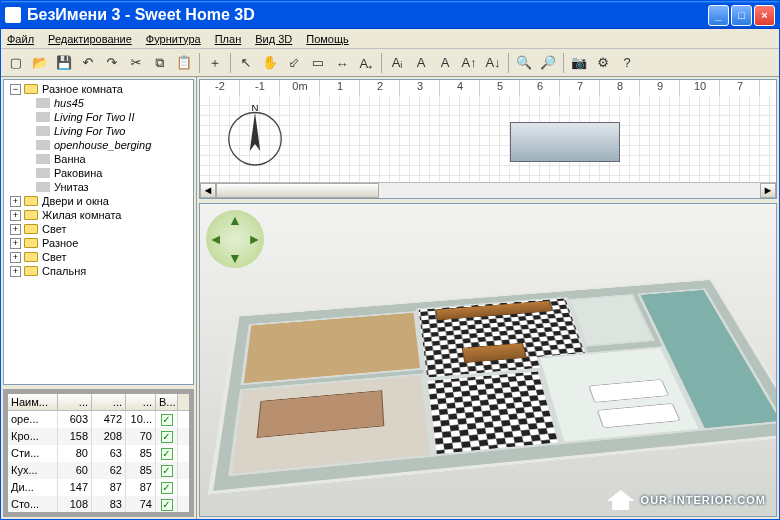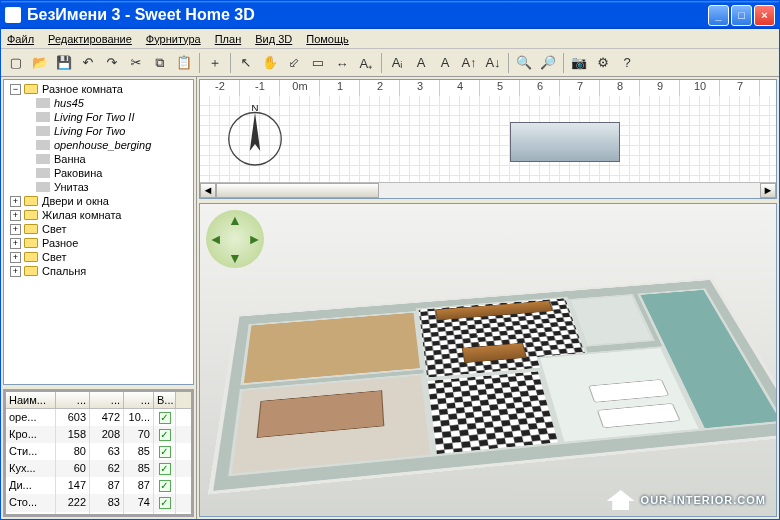--- a/index.html
+++ b/index.html
@@ -18,21 +18,21 @@
 .content { display: flex; height: calc(520px - 28px - 20px - 28px - 2px); }
 .left { width: 196px; display: flex; flex-direction: column; border-right: 1px solid #999; }
 .tree { flex: 1; background: #fff; overflow: auto; padding: 2px; border: 1px solid #7f9db9; margin: 2px; }
 .tree-item { display: flex; align-items: center; padding: 1px 0 1px 4px; white-space: nowrap; cursor: pointer; }
 .tree-item .exp { width: 11px; height: 11px; border: 1px solid #888; text-align: center; line-height: 9px; font-size: 9px; margin-right: 3px; background: #fff; }
 .tree-item.child { padding-left: 30px; font-style: italic; }
 .tree-item.child.norm { font-style: normal; }
 .tree-item .ticon { width: 14px; height: 10px; margin-right: 4px; display: inline-block; }
 .ticon.folder { background: #ffe27a; border: 1px solid #b89b20; border-radius: 1px; }
 .ticon.obj { background: #ccc; }
-.table { height: 128px; background: #fff; border: 3px solid #a3a3a3; margin: 2px; overflow: hidden; font-size: 10px; }
+.table { height: 128px; background: #fff; border: 5px solid #a3a3a3; margin: 2px; overflow: hidden; font-size: 10px; }
 .table-head, .table-row { display: flex; }
 .table-head { background: #ece9d8; border-bottom: 1px solid #bbb; }
 .th, .td { border-right: 1px solid #ddd; padding: 2px 3px; overflow: hidden; white-space: nowrap; }
 .th { border-right: 1px solid #bbb; font-weight: normal; background: linear-gradient(#fefefe,#e8e5d6); cursor: pointer; }
 .c0 { width: 50px; } .c1 { width: 34px; text-align: right; } .c2 { width: 34px; text-align: right; } .c3 { width: 30px; text-align: right; } .c4 { width: 22px; text-align: center; }
 .table-body .table-row:nth-child(even){ background:#f5f5f5; }
 .chk { width: 12px; height: 12px; border: 1px solid #5a5; background: #efe; color: #080; font-size: 10px; line-height: 9px; display: inline-block; text-align: center; }
 .right { flex: 1; display: flex; flex-direction: column; background: #ece9d8; }
 .planpane { height: 120px; margin: 2px; border: 1px solid #7f9db9; background: #fff; position: relative; display:flex; flex-direction:column; }
 .ruler { height: 16px; background: repeating-linear-gradient(to right, #fff 0, #fff 39px, #ccc 39px, #ccc 40px); font-size:9px; color:#444; display:flex; overflow:hidden; }
@@ -215,21 +215,21 @@
           </div>
           <div class="table-row">
             <div class="td c0"><span class="ticon obj" style="vertical-align:middle"></span> Ди...</div>
             <div class="td c1">147</div>
             <div class="td c2">87</div>
             <div class="td c3">87</div>
             <div class="td c4"><span class="chk">✓</span></div>
           </div>
           <div class="table-row">
             <div class="td c0"><span class="ticon obj" style="vertical-align:middle"></span> Сто...</div>
-            <div class="td c1">222</div>
+            <div class="td c1">108</div>
             <div class="td c2">83</div>
             <div class="td c3">74</div>
             <div class="td c4"><span class="chk">✓</span></div>
           </div>
           <div class="table-row">
             <div class="td c0"><span class="ticon obj" style="vertical-align:middle"></span> Ди...</div>
             <div class="td c1">147</div>
             <div class="td c2">87</div>
             <div class="td c3">87</div>
             <div class="td c4"><span class="chk">✓</span></div>

